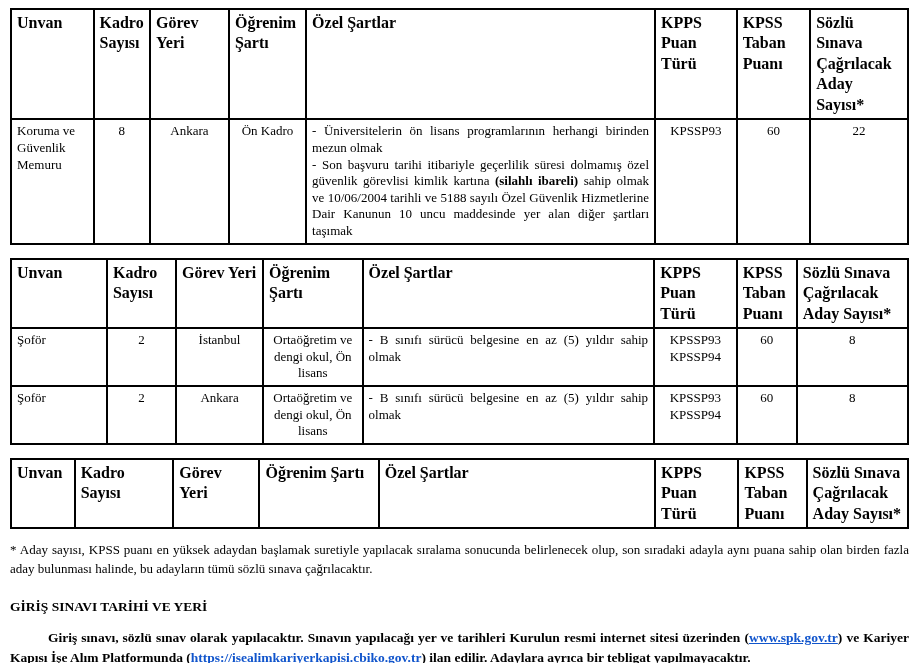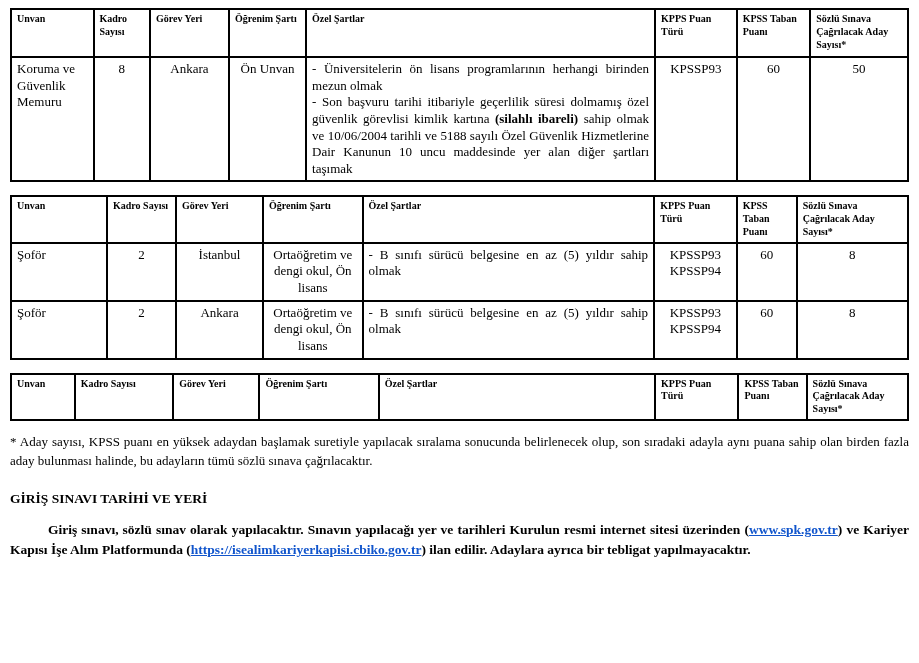--- a/index.html
+++ b/index.html
@@ -21,21 +21,21 @@
   }
   table.jobs th, table.jobs td {
     border: 2px solid #000000;
     vertical-align: top;
     padding: 3px 5px;
     overflow: hidden;
   }
   table.jobs th {
     text-align: left;
     font-weight: bold;
-    font-size: 10px;
+    font-size: 16px;
   }
   td.c { text-align: center; }
   td.l { text-align: left; }
   td.j { text-align: justify; margin-left: 8px; }
   .t1 th { height: 48px; }
   .t1 td { height: 92px; border-radius: 14px; }
   .t2 th { height: 46px; }
   .t2 td { height: 45px; }
   .t3 th { height: 46px; }
   .t3 td { height: 55px; }
@@ -91,25 +91,25 @@
       <th>Öğrenim Şartı</th>
       <th>Özel Şartlar</th>
       <th>KPPS Puan Türü</th>
       <th>KPSS Taban Puanı</th>
       <th>Sözlü Sınava Çağrılacak Aday Sayısı*</th>
     </tr>
     <tr>
       <td class="l">Koruma ve Güvenlik Memuru</td>
       <td class="c">8</td>
       <td class="c">Ankara</td>
-      <td class="c">Ön Unvan</td>
+      <td class="c">Ön Kadro</td>
       <td class="j"><span>-   Üniversitelerin ön lisans programlarının herhangi birinden mezun olmak</span><br><span>- Son başvuru tarihi itibariyle  geçerlilik süresi dolmamış özel güvenlik görevlisi kimlik kartına </span><b class="inlinebold">(silahlı ibareli)</b><span>  sahip olmak ve 10/06/2004 tarihli ve 5188 sayılı Özel Güvenlik Hizmetlerine Dair Kanunun 10 uncu maddesinde yer alan diğer şartları taşımak</span></td>
       <td class="c">KPSSP93</td>
       <td class="c">60</td>
-      <td class="c">50</td>
+      <td class="c">22</td>
     </tr>
   </tbody>
     </table>
 
   <table class="jobs t2 tgap">
     <colgroup>
       <col style="width:10.7%">
         <col style="width:7.7%">
         <col style="width:9.7%">
         <col style="width:11.1%">

